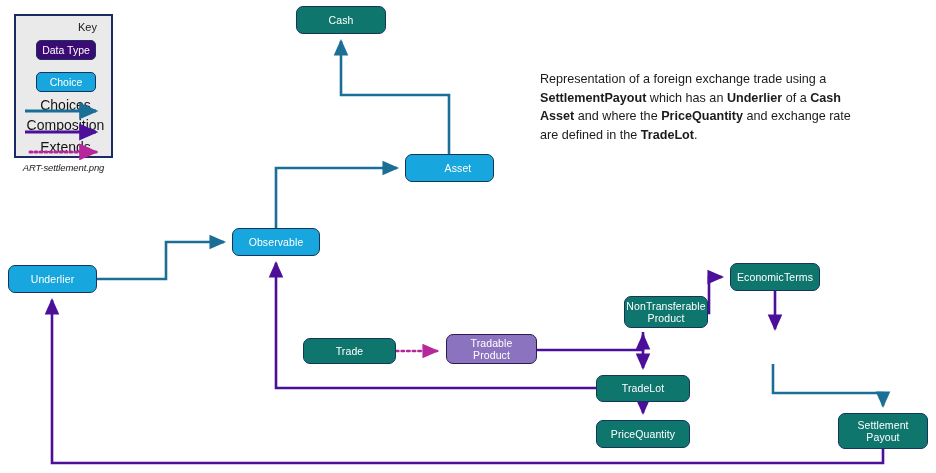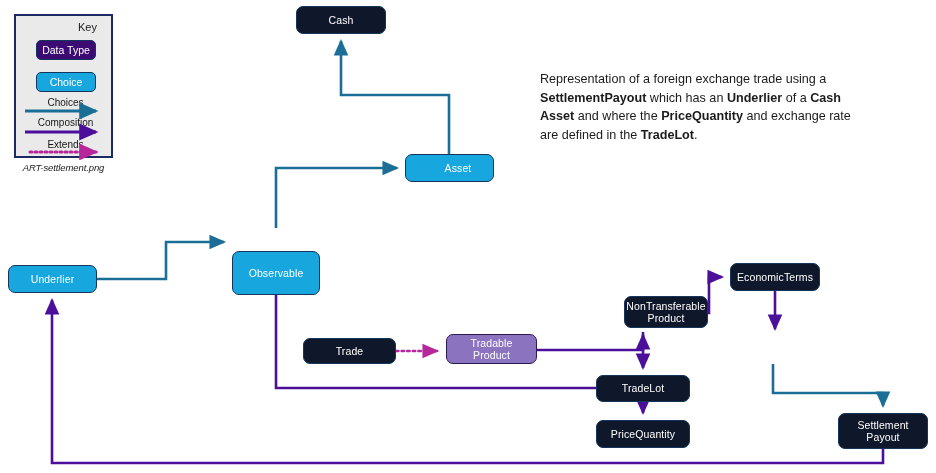--- a/index.html
+++ b/index.html
@@ -12,21 +12,21 @@
   svg.edges{position:absolute;left:0;top:0;width:936px;height:473px;pointer-events:none;}
 
   
   .node{
     position:absolute;box-sizing:border-box;
     border:1.5px solid #173a5e;border-radius:7px;
     display:flex;align-items:center;justify-content:center;
     text-align:center;color:#ffffff;font-size:10.5px;line-height:1.18;
     letter-spacing:.1px;padding:2px 4px;
   }
-  .node.purple{background:#0f172a;border-color:#15355c;}
+  .node.purple{background:#0f766e;border-color:#15355c;}
   .node.cyan{background:#17a6dd;border-color:#15355c;}
   .node.lightpurple{background:#8b73bf;border-color:#2c1b52;}
 
   
   #key-box{
     position:absolute;left:14px;top:14px;width:99px;height:144px;
     background:#eaeaea;border:2px solid #1b2a63;box-sizing:border-box;
   }
   #key-title{
     position:absolute;left:0;top:5px;width:99px;text-align:center;
@@ -35,21 +35,21 @@
   .key-chip{
     position:absolute;box-sizing:border-box;height:20px;
     border:1.5px solid #15355c;border-radius:5px;
     display:flex;align-items:center;justify-content:center;
     font-size:10.5px;color:#fff;
   }
   #key-chip-datatype{left:20px;top:24px;width:60px;background:#3b0a73;}
   #key-chip-choice{left:20px;top:56px;width:60px;background:#17a6dd;color:#ffffff;}
   .key-lbl{
     position:absolute;width:99px;left:0;text-align:center;
-    font-size:10px;color:#141414;
+    font-size:14px;color:#141414;
   }
   #key-lbl-choices{top:81px;}
   #key-lbl-composition{top:101px;}
   #key-lbl-extends{top:123px;}
   #key-caption{
     position:absolute;left:14px;top:162px;width:99px;text-align:center;
     font-size:9.5px;font-style:italic;color:#1a1a1a;letter-spacing:-.1px;
   }
 
   
@@ -99,21 +99,21 @@
 
     <path d="M643,402 L643,413" fill="none" stroke="#4b0f9a" stroke-width="2.6" marker-end="url(#ar-purple)"></path>
 
     <path d="M883,449 L883,463 L52,463 L52,300" fill="none" stroke="#4b0f9a" stroke-width="2.6" marker-end="url(#ar-purple)"></path>
   </svg>
 
   <div class="node purple" style="left:296px;top:6px;width:90px;height:28px;">Cash</div>
 
   <div class="node cyan" style="left:405px;top:154px;width:89px;height:28px;padding-left:21px;">Asset</div>
 
-  <div class="node cyan" style="left:232px;top:228px;width:88px;height:44px;margin-top:23px;">Observable</div>
+  <div class="node cyan" style="left:232px;top:228px;width:88px;height:28px;">Observable</div>
 
   <div class="node cyan" style="left:8px;top:265px;width:89px;height:28px;">Underlier</div>
 
   <div class="node purple" style="left:303px;top:338px;width:93px;height:26px;">Trade</div>
 
   <div class="node lightpurple" style="left:446px;top:334px;width:91px;height:30px;">Tradable Product</div>
 
   <div class="node purple" style="left:624px;top:296px;width:84px;height:32px;">NonTransferable Product</div>
 
   <div class="node purple" style="left:730px;top:263px;width:90px;height:28px;">EconomicTerms</div>

